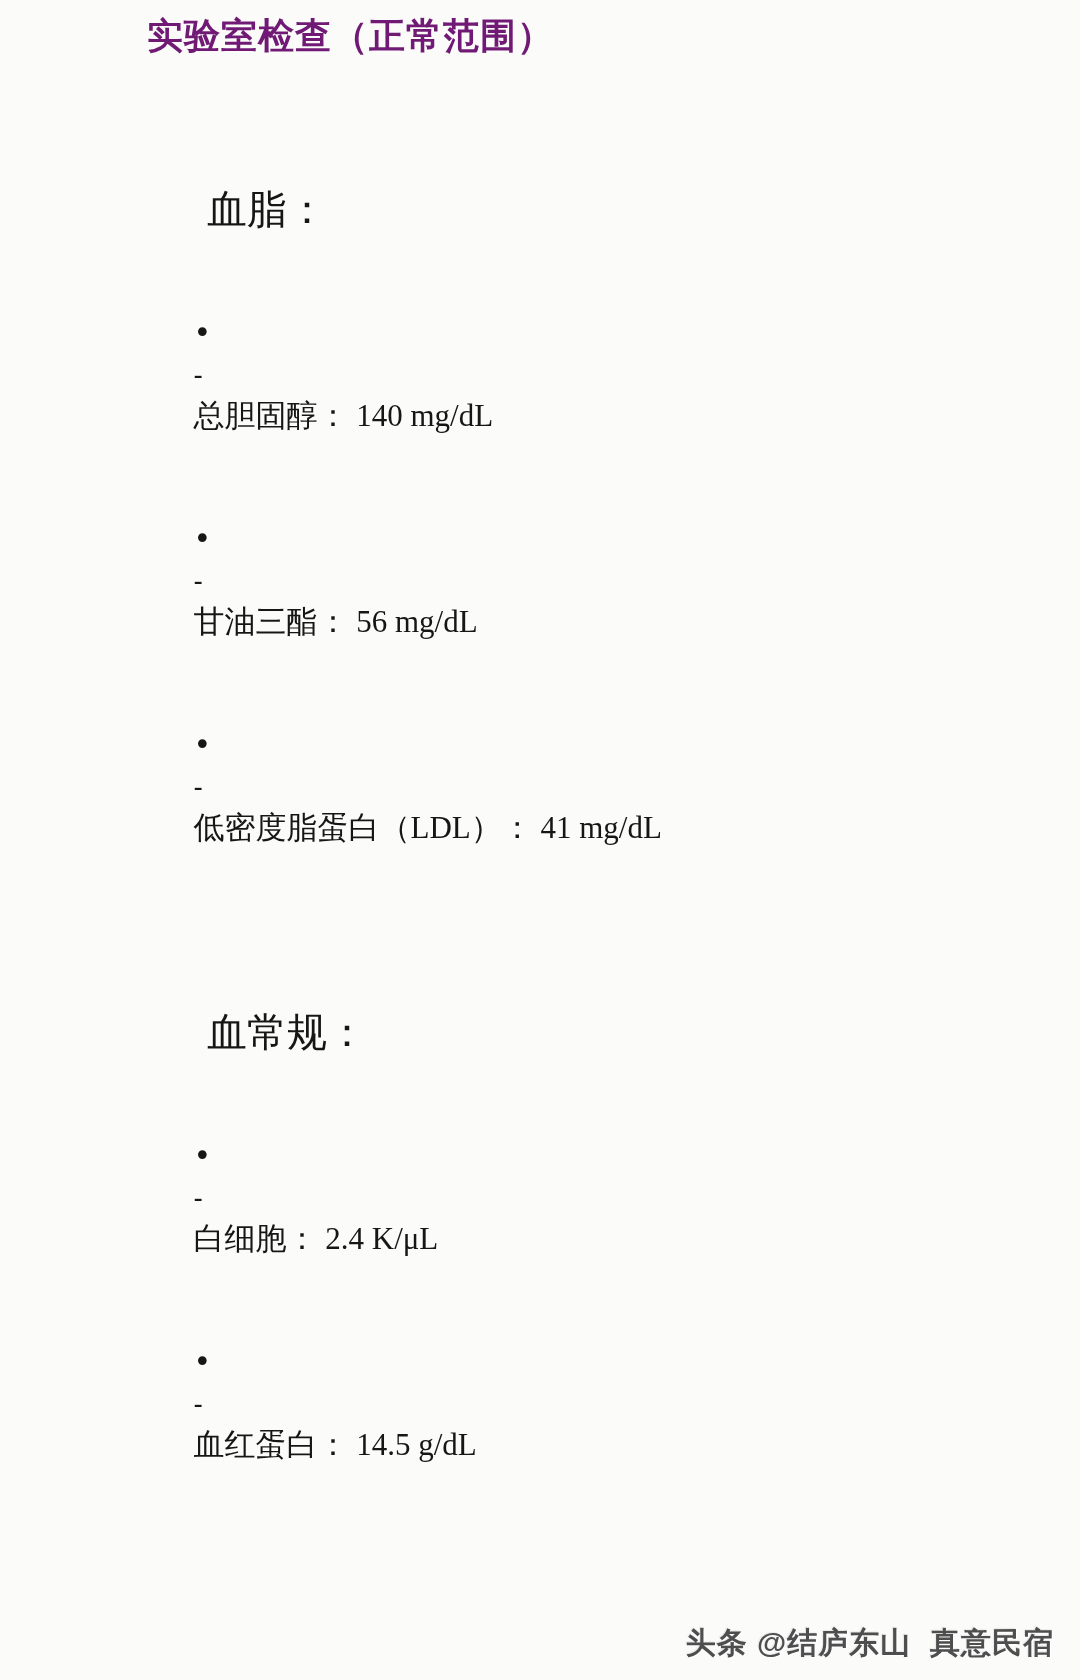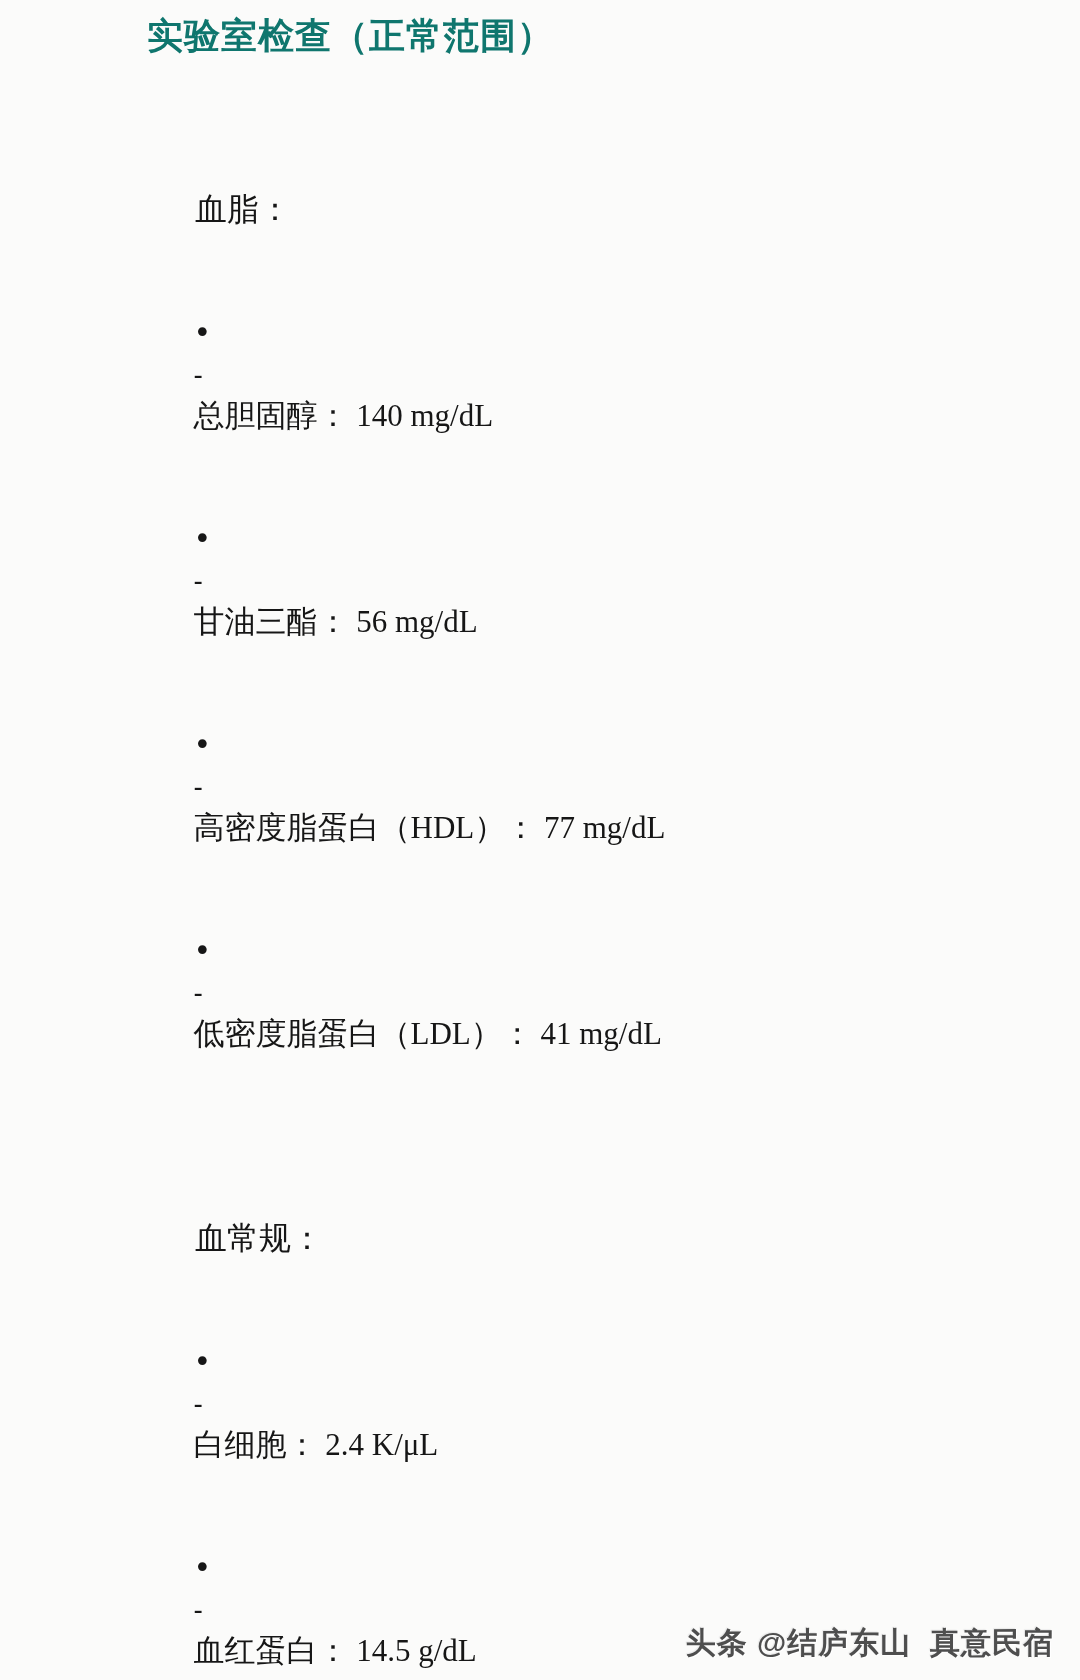--- a/index.html
+++ b/index.html
@@ -17,21 +17,21 @@
     box-sizing: border-box;
     padding: 14px 40px 0 147px;
     font-family: "Liberation Serif", serif;
     color: #161616;
   }
   .section-title {
     font-family: "Liberation Sans", sans-serif;
     font-weight: 700;
     font-size: 36px;
     line-height: 44px;
-    color: #0f766e;
+    color: #701a75;
     letter-spacing: 1px;
     margin: 0;
   }
   
   .lab-rows { margin-top: 8px; }
   .lab-row {
     font-size: 31px;
     line-height: 41px;
     white-space: pre;
   }
@@ -39,21 +39,21 @@
   .lab-row .marker.bullet {
     font-family: "DejaVu Sans", sans-serif;
     font-size: 30px;
     margin-right: 12px;
   }
   .lab-row .marker.dash {
     font-family: "Liberation Sans", sans-serif;
     font-size: 28px;
     margin-right: 10px;
   }
-  .lab-row.kind-group { font-size: 32px; }
+  .lab-row.kind-group { font-size: 40px; }
   
   .watermark {
     position: absolute;
     right: 26px;
     bottom: 16px;
     font-family: "Liberation Sans", sans-serif;
     font-weight: 700;
     font-size: 30px;
     color: #4e4e4e;
     white-space: pre;
@@ -81,25 +81,20 @@
       <span class="row-text">总胆固醇： 140 mg/dL</span>
     </div>
       <div class="lab-row kind-item">
       <span class="marker bullet">•</span>
       <span class="marker dash">-</span>
       <span class="row-text">甘油三酯： 56 mg/dL</span>
     </div>
       <div class="lab-row kind-item">
       <span class="marker bullet">•</span>
       <span class="marker dash">-</span>
-      <span class="row-text">高密度脂蛋白（HDL）： 77 mg/dL</span>
-    </div>
-      <div class="lab-row kind-item">
-      <span class="marker bullet">•</span>
-      <span class="marker dash">-</span>
       <span class="row-text">低密度脂蛋白（LDL）： 41 mg/dL</span>
     </div>
       <div class="lab-row kind-group">
       
       
       <span class="row-text">血常规：</span>
     </div>
       <div class="lab-row kind-item">
       <span class="marker bullet">•</span>
       <span class="marker dash">-</span>

